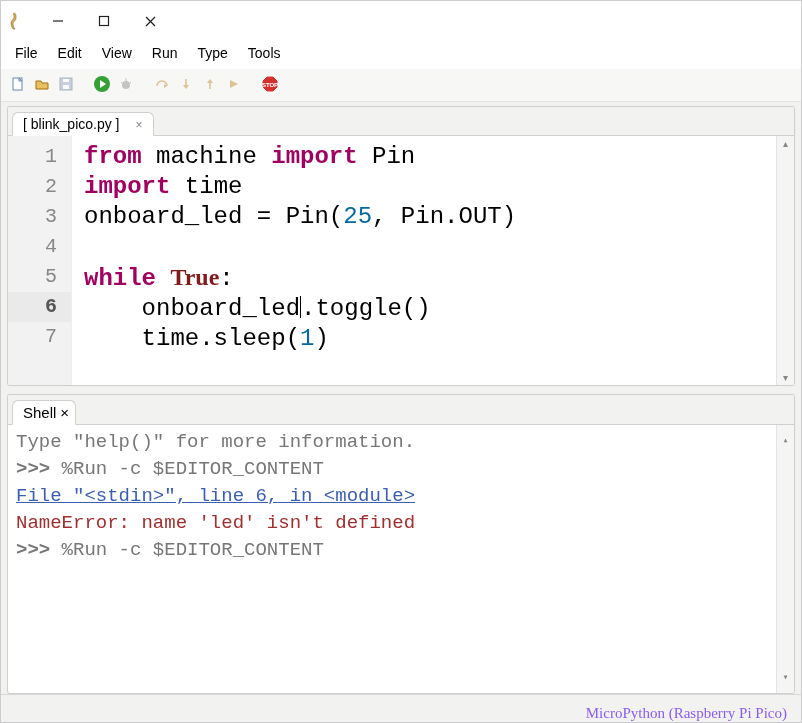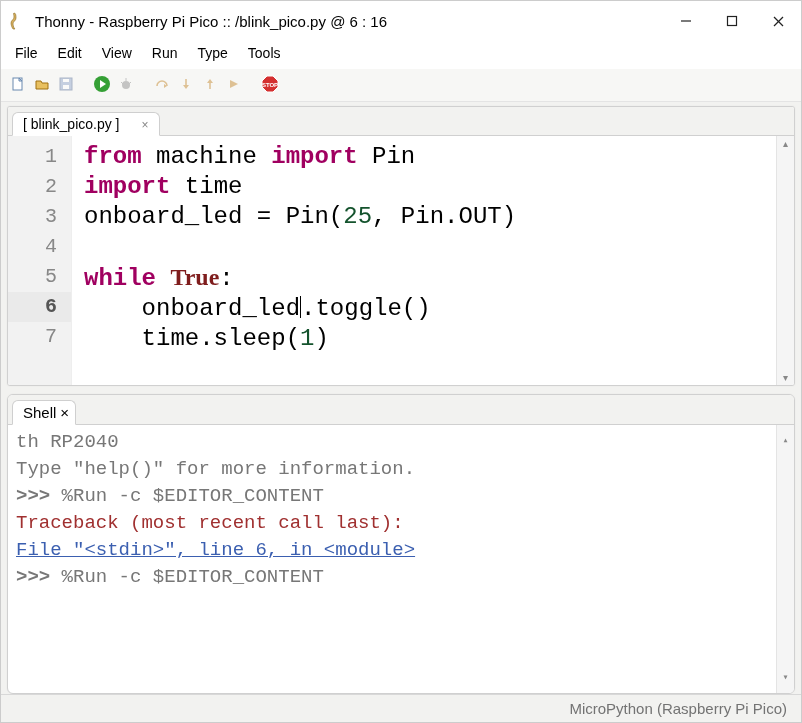--- a/index.html
+++ b/index.html
@@ -56,37 +56,37 @@
   .panel {
     background: #fff;
     border: 1px solid #d0d0d0;
     border-radius: 3px;
     box-shadow: 0 0 2px rgba(0,0,0,0.06);
     display: flex;
     flex-direction: column;
     overflow: hidden;
   }
   .editor-panel { height: 280px; margin-bottom: 8px; }
-  .shell-panel { flex: 1; min-height: 0; border-radius: 6px; }
+  .shell-panel { flex: 1; min-height: 0; }
   .tabs {
     display: flex;
     background: #f2f2f0;
     padding: 4px 4px 0 4px;
     border-bottom: 1px solid #d0d0d0;
   }
   .tab {
     background: #fff;
     border: 1px solid #cfcfcf;
     border-bottom: 1px solid #fff;
     border-radius: 6px 6px 0 0;
     padding: 3px 8px 3px 10px;
     font-size: 14px;
     display: flex;
     align-items: flex-end;
-    gap: 20px;
+    gap: 14px;
     position: relative;
     top: 1px;
   }
   .tab .close { font-size: 12px; color: #888; padding: 0 2px; }
   .code-wrap { display:flex; flex:1; overflow:hidden; position:relative; }
   .gutter {
     background: #f2f2f2;
     color: #888;
     text-align: right;
     padding: 6px 14px 6px 0;
@@ -101,21 +101,21 @@
     flex: 1;
     padding: 6px 6px 6px 12px;
     font-family: Consolas, "Courier New", monospace;
     font-size: 24px;
     line-height: 30px;
     white-space: pre;
     color: #000;
     position: relative;
   }
   .kw { color: #a00060; font-weight: bold; }
-  .num-lit { color: #14532d; }
+  .num-lit { color: #0369a1; }
   .builtin { color: #7f1d1d; font-weight: bold; font-family: Liberation Serif, serif; }
   .cursor {
     display: inline-block;
     width: 0;
     border-left: 1px solid #000;
     height: 22px;
     vertical-align: -3px;
   }
   .gutter .current { font-weight: bold; color: #555; background:#eaeaea; display:block; margin-right:-14px; padding-right:14px;}
   .scroll-hint {
@@ -147,36 +147,36 @@
   .shell-body .prompt { color:#777; font-weight:bold; }
   .shell-body .err { color:#a03030; }
   .shell-body .link { color:#3b5fb0; text-decoration: underline; }
   
   .statusbar {
     height: 28px;
     background: #f2f2f0;
     border-top: 1px solid #d8d8d8;
     display:flex;
     justify-content:flex-end;
-    align-items:center;
+    align-items:flex-end;
     padding: 0 14px;
     font-size: 15px;
-    color:#737373;
+    color:#8b5cf6;
+    font-family:Liberation Serif, serif;
   }
 </style>
 </head>
 <body>
 
 <div class="titlebar">
   <span class="app-icon">
     <svg width="18" height="18" viewBox="0 0 18 18">
         <path d="M5 1 C7 1 7 4 7 6 C7 9 4 9 4 12 C4 15 6 17 6 17 L4 17 C4 17 2 14 2 11 C2 8 5 8 5 5 C5 3 4 1 5 1 Z" fill="#d8b060" stroke="#8a6a20" stroke-width="0.6"></path>
       </svg>
   </span>
-  <span class="title">Thonny  -  Raspberry Pi Pico :: /blink_pico.py  @  6 : 16</span>
   <div class="win-controls">
     <div class="win-btn">
         <svg width="12" height="12">
           <line x1="1" y1="6" x2="11" y2="6" stroke="#222" stroke-width="1.2"></line>
         </svg>
       </div>
     <div class="win-btn">
         <svg width="12" height="12">
           <rect x="1.5" y="1.5" width="9" height="9" fill="none" stroke="#222" stroke-width="1.2"></rect>
         </svg>
@@ -294,25 +294,24 @@
   </div>
 
   <div class="panel shell-panel">
     <div class="tabs">
       <div class="shell-label">
         <span>Shell</span>
         <span class="close">×</span>
       </div>
     </div>
     <div class="shell-body" id="shell">
-      <div><span>th RP2040</span></div>
         <div><span>Type "help()" for more information.</span></div>
         <div><span class="prompt">&gt;&gt;&gt; </span><span>%Run -c $EDITOR_CONTENT</span></div>
-        <div><span class="err"> Traceback (most recent call last):</span></div>
         <div><span class="err">   </span><span class="link">File "&lt;stdin&gt;", line 6, in &lt;module&gt;</span></div>
+        <div><span class="err"> NameError: name 'led' isn't defined</span></div>
         <div><span class="prompt">&gt;&gt;&gt; </span><span>%Run -c $EDITOR_CONTENT</span></div>
         <div class="scroll-hint">
           <span>▴</span>
           <span>▾</span>
         </div>
     </div>
   </div>
 
 </div>
 

